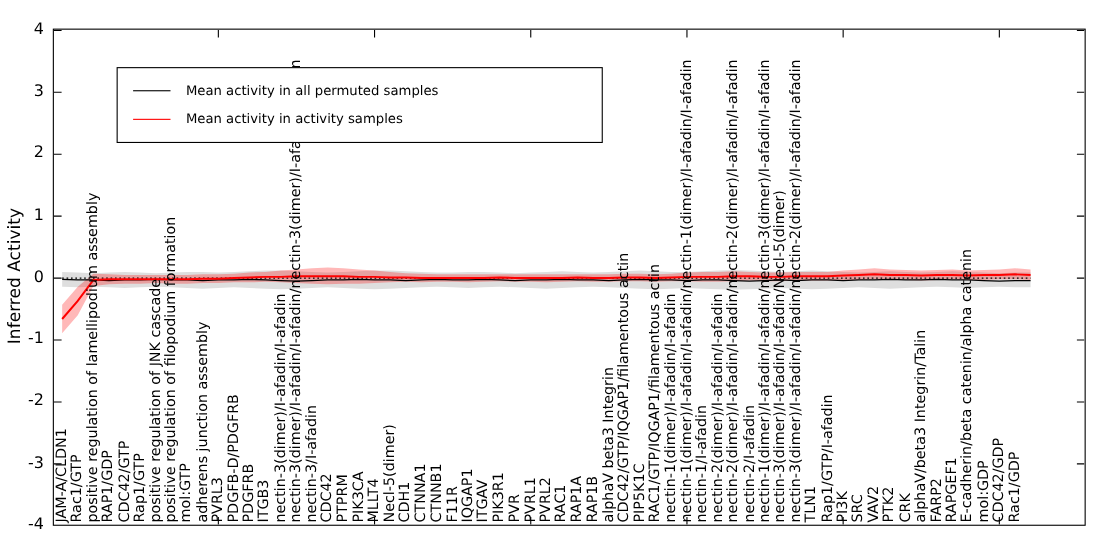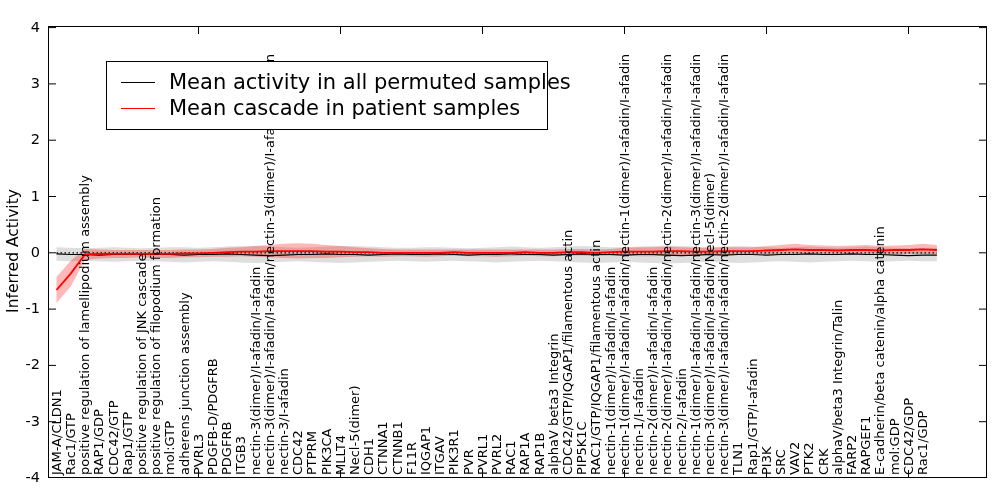--- a/index.html
+++ b/index.html
@@ -13,21 +13,21 @@
       transform-origin:0 100%;transform:rotate(-90deg);color:#000;}
   .ytick-layer{position:absolute;left:0;top:0;width:46px;height:500px;}
   .ytick-label{position:absolute;width:40px;text-align:right;font-size:14.5px;line-height:16px;}
   .ylabel{position:absolute;left:13px;top:251px;transform:translate(-50%,-50%) rotate(-90deg);
       white-space:nowrap;font-size:15.5px;}
   .xaxis-title{position:absolute;left:48px;top:480px;width:937px;text-align:center;font-size:15.5px;}
   .legend{position:absolute;left:57px;top:34px;width:442px;border:1px solid #000;background:#fff;
       padding:7px 10px 8px 10px;box-sizing:border-box;z-index:5;}
   .legend-row{display:flex;align-items:center;height:26px;}
   .legend-sample{display:inline-block;width:34px;height:0;border-top:1.6px solid #000;margin:0 14px 0 4px;flex:0 0 auto;}
-  .legend-text{font-size:21px;white-space:nowrap;}
+  .legend-text{font-size:12px;white-space:nowrap;}
 </style>
 </head>
 <body>
 
 <div class="figure">
 
   <div class="ylabel">Inferred Activity</div>
 
   <div class="ytick-layer">
       <span class="ytick-label" style="top: 18.6px;">4</span>
@@ -144,18 +144,18 @@
         <span class="xtick-label" style="left: 866.7px;">CDC42/GDP</span>
         <span class="xtick-label" style="left: 880.9px;">Rac1/GDP</span>
       </div>
     <div class="legend">
       <div class="legend-row">
         <span class="legend-sample" style="border-top-color: rgb(0, 0, 0);"></span>
         <span class="legend-text">Mean activity in all permuted samples</span>
       </div>
       <div class="legend-row">
         <span class="legend-sample" style="border-top-color: rgb(255, 0, 0);"></span>
-        <span class="legend-text">Mean cascade in patient samples</span>
+        <span class="legend-text">Mean activity in activity samples</span>
       </div>
     </div>
   </div>
 
 </div>
 
 </body></html>

